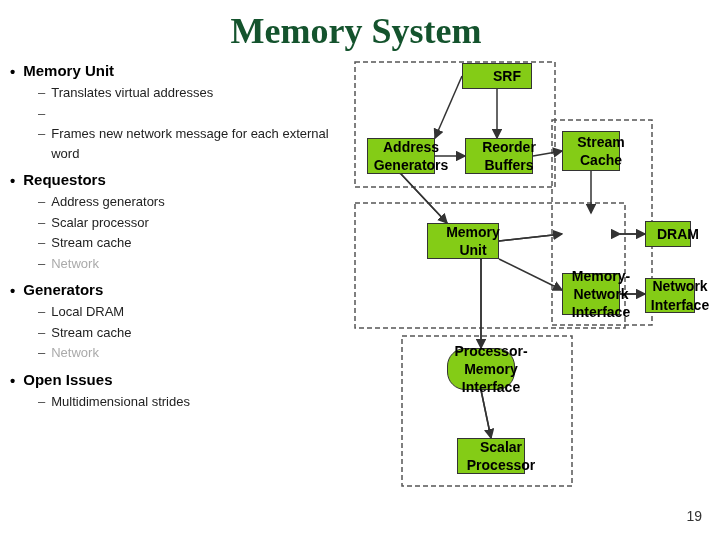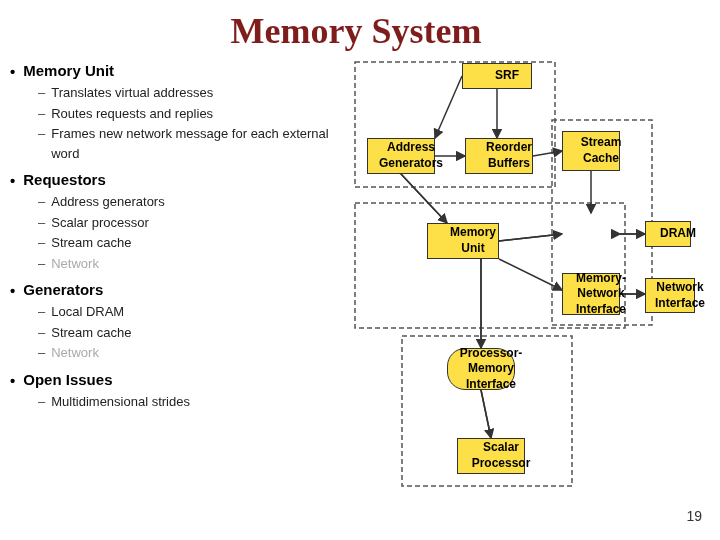--- a/index.html
+++ b/index.html
@@ -9,21 +9,21 @@
       background: #ffffff;
       font-family: Arial, sans-serif;
       overflow: hidden;
       position: relative;
     }
 
     .page-title {
       text-align: center;
       font-size: 36px;
       font-weight: bold;
-      color: #7f1d1d;
+      color: #14532d;
       padding: 10px 8px 6px 0;
       font-family: 'Times New Roman', serif;
     }
 
     .content-area {
       display: flex;
       flex-direction: row;
       padding: 0 10px;
       height: 460px;
     }
@@ -87,26 +87,26 @@
     .diagram-container {
       width: 355px;
       height: 440px;
       position: relative;
     }
 
     
     .dbox {
       position: absolute;
       border: 1.5px solid #333;
-      background: #fde047;
+      background: #84cc16;
       display: flex;
       align-items: center;
       justify-content: center;
       text-align: center;
-      font-size: 12px;
+      font-size: 14px;
       font-weight: bold;
       line-height: 1.3;
       padding-left: 20px;
     }
 
     .dbox.srf {
       left: 115px; top: 5px;
       width: 70px; height: 26px;
     }
 
@@ -188,21 +188,20 @@
         <span class="bullet-dot">•</span>
         <span>Memory Unit</span>
       </div>
       <div class="sub-items">
         <div class="sub-item">
             <span class="sub-dash">–</span>
             <span>Translates virtual addresses</span>
           </div>
         <div class="sub-item">
             <span class="sub-dash">–</span>
-            <span>Routes requests and replies</span>
           </div>
         <div class="sub-item">
             <span class="sub-dash">–</span>
             <span>Frames new network message for each external word</span>
           </div>
       </div>
     </div>
 
     <div class="bullet-section">
       <div class="bullet-main">

